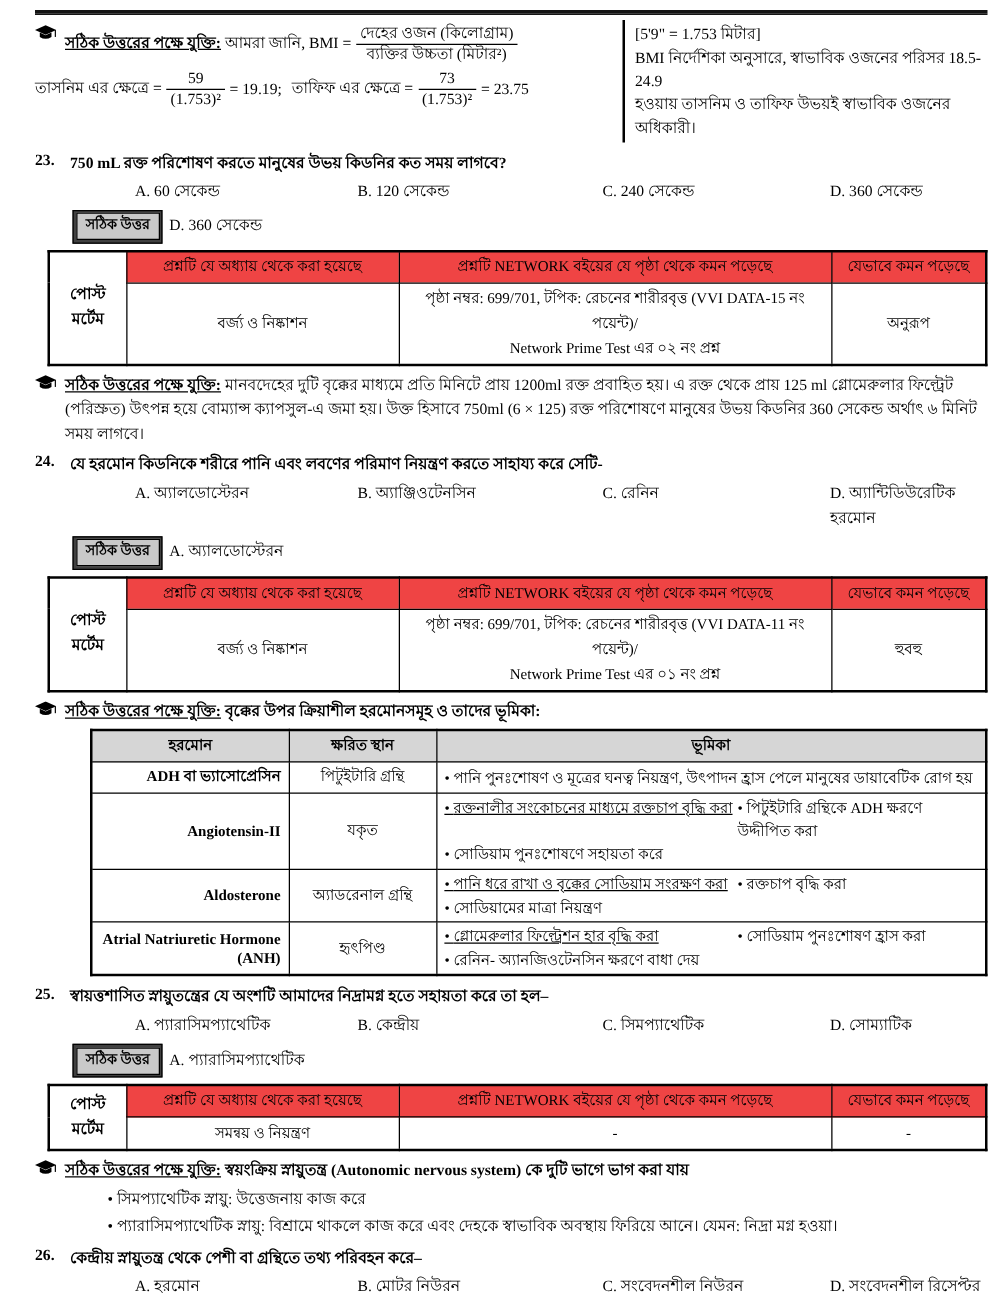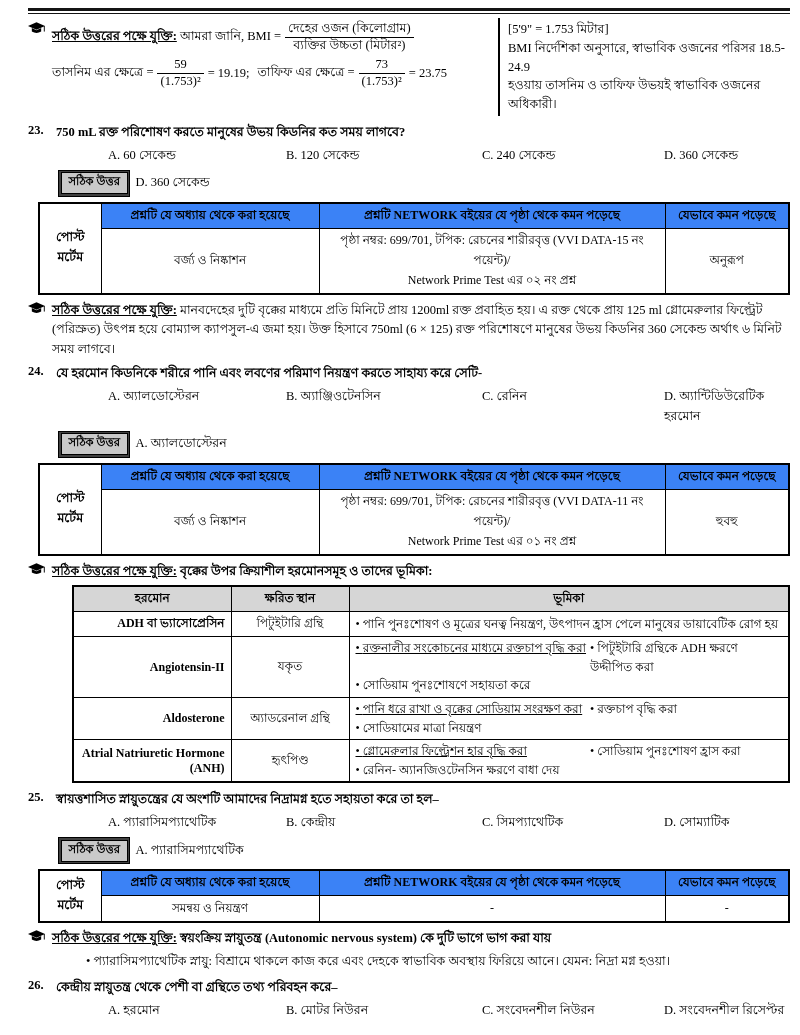--- a/index.html
+++ b/index.html
@@ -39,21 +39,21 @@
   .options { display:flex; margin:3px 0 2px 80px; }
   .opt-a { width:178px; } .opt-b { width:196px; } .opt-c { width:182px; } .opt-d { flex:1; }
   .answer-line { display:flex; align-items:center; margin:2px 0 3px 30px; }
   .badge { display:inline-block; border:1.5px solid #000; background:#404040; padding:1.5px; margin-right:5px; }
   .badge-inner { display:inline-block; border:1px solid #000; background:#c9c9c9; padding:0 7px 1px 7px; font-weight:bold; font-size:11.5px; }
 
   
   table { border-collapse:collapse; }
   .pm-table { width:752px; margin:2px 0 3px 10px; border:2.5px solid #000; font-size:12px; }
   .pm-table th, .pm-table td { border:1px solid #000; padding:2px 4px; text-align:center; vertical-align:middle; }
-  .pm-table th { background:#3b82f6; font-weight:bold; }
+  .pm-table th { background:#ef4444; font-weight:normal; }
   .pm-label { font-weight:bold; background:#fff; width:62px; font-size:12.5px; }
   .pm-data { height:36px; }
   .pm-data-short { height:26px; }
 
   
   .h-table { width:718px; margin:2px 0 4px 44px; border:2px solid #000; font-size:12px; }
   .h-table th, .h-table td { border:1px solid #000; padding:2px 6px; vertical-align:middle; }
   .h-table th { background:#d6d6d6; text-align:center; font-weight:bold; }
   .h-name { font-weight:bold; width:158px;text-align:right; }
   .h-site { width:118px; text-align:center; }
@@ -89,21 +89,21 @@
         </span>
         <div class="body bmi-line1">
           <span class="just-label">সঠিক উত্তরের পক্ষে যুক্তি:</span>&nbsp;
           <span>আমরা জানি, BMI =</span>
           <span class="frac">
             <span class="top">দেহের ওজন (কিলোগ্রাম)</span>
             <span class="bot">ব্যক্তির উচ্চতা (মিটার²)</span>
           </span>
         </div>
       </div>
-      <div class="mathline" style="margin-left:24px;">
+      <div class="mathline" style="">
         <span>তাসনিম এর ক্ষেত্রে =</span>
         <span class="frac">
           <span class="top">59</span>
           <span class="bot">(1.753)²</span>
         </span>
         <span>= 19.19;</span>
         <span style="width:8px;"></span>
         <span>তাফিফ এর ক্ষেত্রে =</span>
         <span class="frac">
           <span class="top">73</span>
@@ -339,20 +339,21 @@
           <path d="M4.5 6.8 L4.5 11 Q10 14.5 15.5 11 L15.5 6.8 L10 9.4 Z"></path>
           <rect x="18.6" y="4.5" width="1.1" height="6.5"></rect>
         </svg>
     </span>
     <div class="body">
       <span class="just-label">সঠিক উত্তরের পক্ষে যুক্তি:</span>
       <span class="bold">স্বয়ংক্রিয় স্নায়ুতন্ত্র (Autonomic nervous system) কে দুটি ভাগে ভাগ করা যায়</span>
     </div>
   </div>
   <div class="blist">
+    <div class="bitem">সিমপ্যাথেটিক স্নায়ু: উত্তেজনায় কাজ করে</div>
     <div class="bitem">প্যারাসিমপ্যাথেটিক স্নায়ু: বিশ্রামে থাকলে কাজ করে এবং দেহকে স্বাভাবিক অবস্থায় ফিরিয়ে আনে। যেমন: নিদ্রা মগ্ন হওয়া।</div>
   </div>
 
   <div class="q-line">
     <span class="qnum">26.</span>
     <span>কেন্দ্রীয় স্নায়ুতন্ত্র থেকে পেশী বা গ্রন্থিতে তথ্য পরিবহন করে–</span>
   </div>
   <div class="options">
     <span class="opt-a">A. হরমোন</span>
     <span class="opt-b">B. মোটর নিউরন</span>

